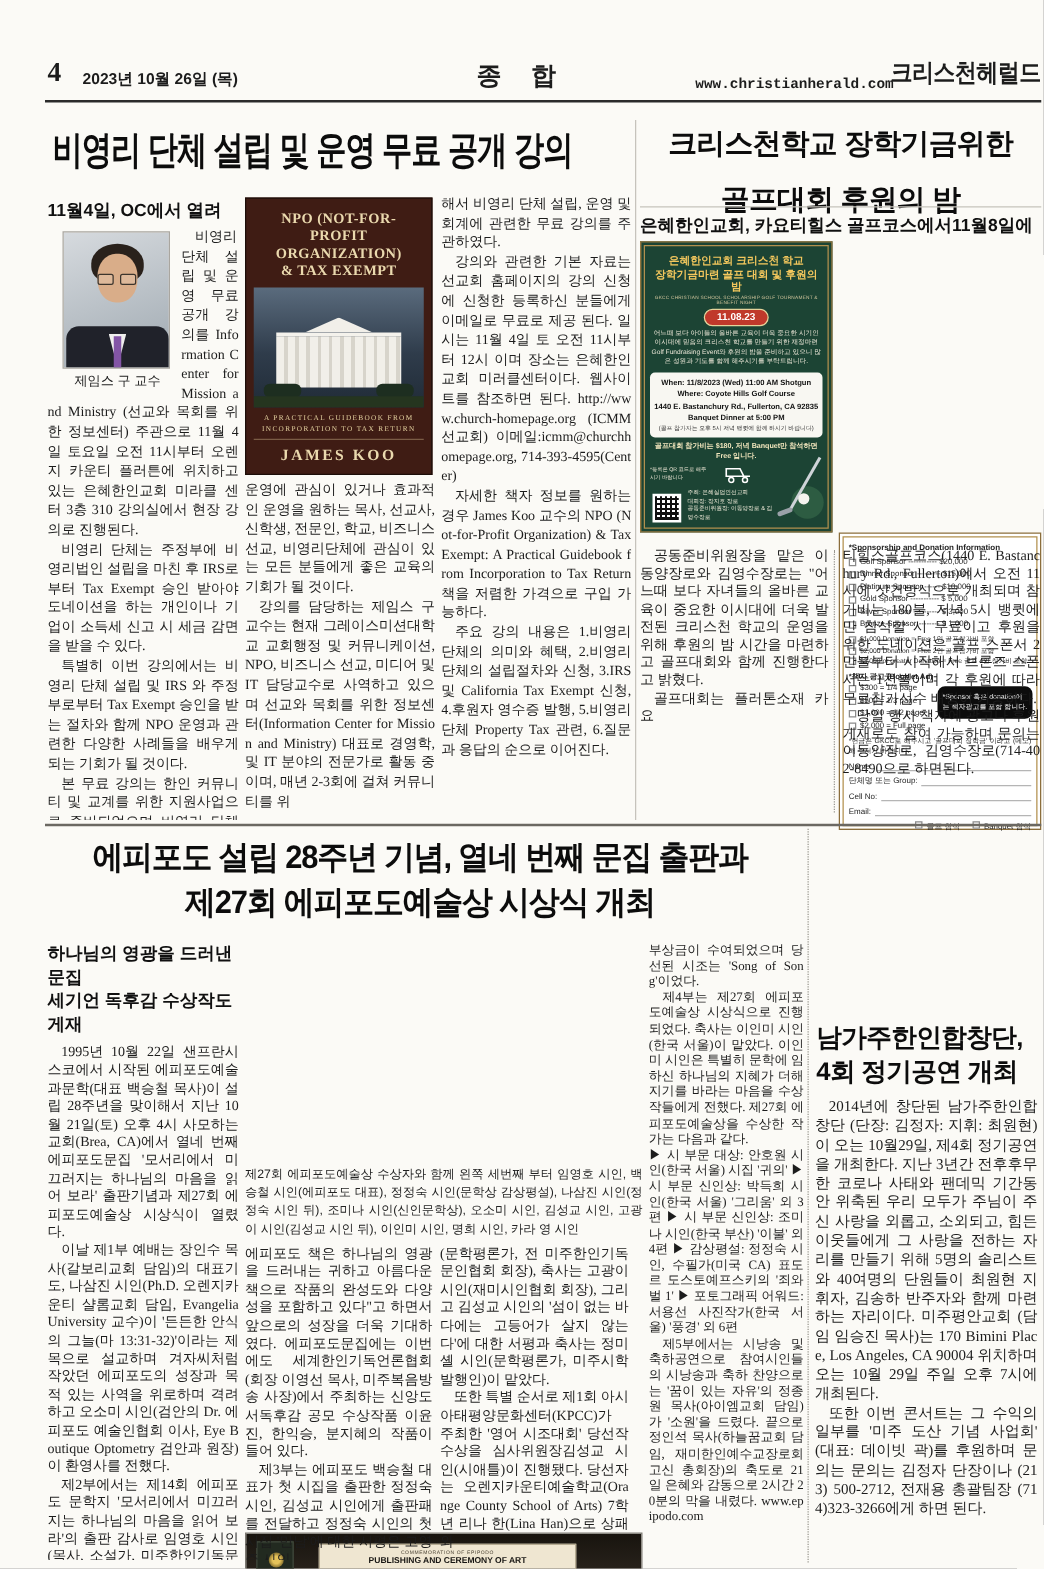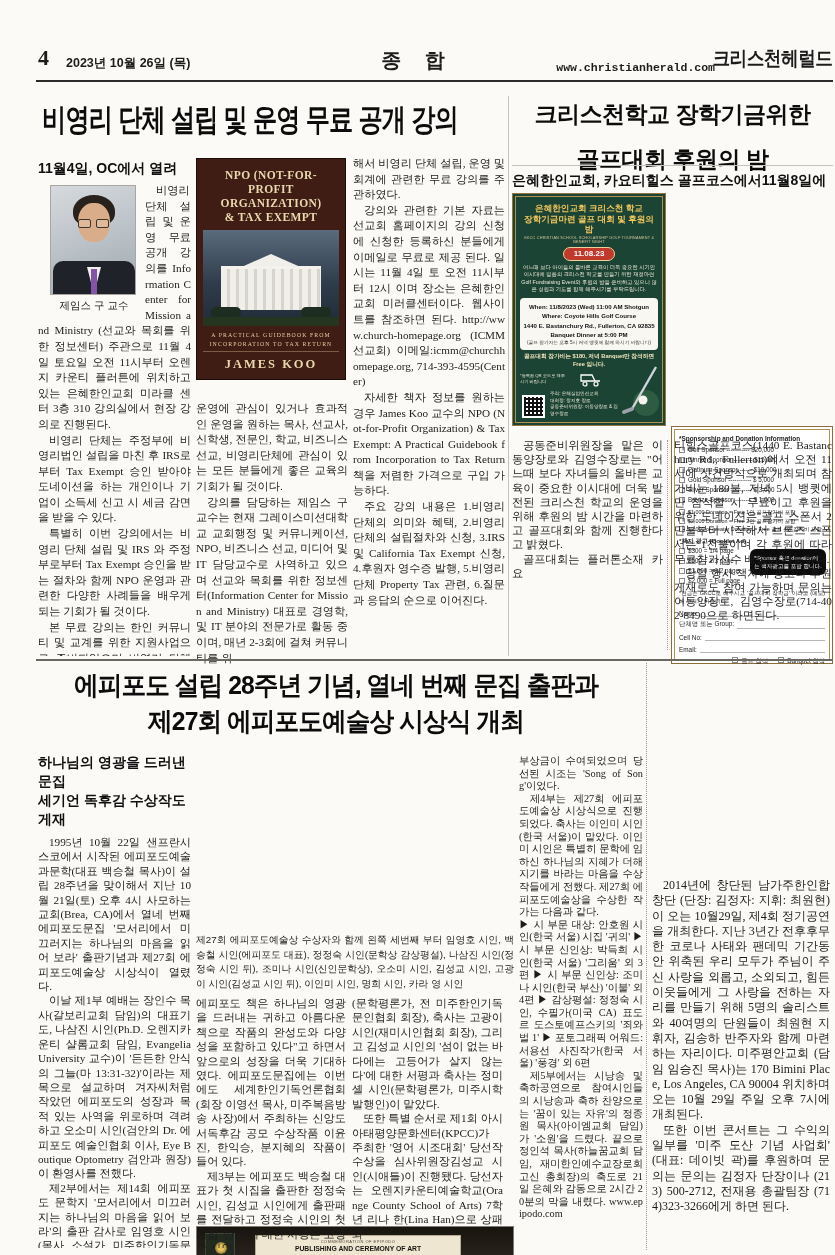--- a/index.html
+++ b/index.html
@@ -133,21 +133,21 @@
         <div class="ped"></div>
           <div class="wh"></div>
         <div class="bush" style="left:6%;width:22%"></div>
         <div class="bush" style="right:6%;width:22%"></div>
         <div class="lawn"></div>
       </div>
       <div class="tag">A PRACTICAL GUIDEBOOK FROM</div>
       <div class="tag">INCORPORATION TO TAX RETURN</div>
       <div class="author">JAMES KOO</div>
     </div>
-    <div class="npo-body" style="margin-top:21px">
+    <div class="npo-body" style="margin-top:5px">
       <p class="bp">운영에 관심이 있거나 효과적인 운영을 원하는 목사, 선교사, 신학생, 전문인, 학교, 비즈니스 선교, 비영리단체에 관심이 있는 모든 분들에게 좋은 교육의 기회가 될 것이다.</p>
       <p class="bp ind">강의를 담당하는 제임스 구 교수는 현재 그레이스미션대학교 교회행정 및 커뮤니케이션, NPO, 비즈니스 선교, 미디어 및 IT 담당교수로 사역하고 있으며 선교와 목회를 위한 정보센터(Information Center for Mission and Ministry) 대표로 경영학, 및 IT 분야의 전문가로 활동 중이며, 매년 2-3회에 걸쳐 커뮤니티를 위</p>
     </div>
   </div>
 
   <div class="abs npo-body" style="left:353px;top:156px;width:152px;height:500px;overflow:hidden">
     <p class="bp">해서 비영리 단체 설립, 운영 및 회계에 관련한 무료 강의를 주관하였다.</p>
     <p class="bp ind">강의와 관련한 기본 자료는 선교회 홈페이지의 강의 신청에 신청한 등록하신 분들에게 이메일로 무료로 제공 된다. 일시는 11월 4일 토 오전 11시부터 12시 이며 장소는 은혜한인교회 미러클센터이다. 웹사이트를 참조하면 된다. http://www.church-homepage.org (ICMM 선교회) 이메일:icmm@churchhomepage.org, 714-393-4595(Center)</p>
     <p class="bp ind">자세한 책자 정보를 원하는 경우 James Koo 교수의 NPO (Not-for-Profit Organization) &amp; Tax Exempt: A Practical Guidebook from Incorporation to Tax Return 책을 저렴한 가격으로 구입 가능하다.</p>
     <p class="bp ind">주요 강의 내용은 1.비영리 단체의 의미와 혜택, 2.비영리 단체의 설립절차와 신청, 3.IRS 및 California Tax Exempt 신청, 4.후원자 영수증 발행, 5.비영리 단체 Property Tax 관련, 6.질문과 응답의 순으로 이어진다.</p>
@@ -330,18 +330,22 @@
   </div>
   <div class="abs epi-c4" style="left:519px;top:755px;width:124px;height:493px;overflow:hidden">
     <p class="bp">부상금이 수여되었으며 당선된 시조는 'Song of Song'이었다.</p>
     <p class="bp ind">제4부는 제27회 에피포도예술상 시상식으로 진행되었다. 축사는 이인미 시인(한국 서울)이 맡았다. 이인미 시인은 특별히 문학에 임하신 하나님의 지혜가 더해지기를 바라는 마음을 수상작들에게 전했다. 제27회 에피포도예술상을 수상한 작가는 다음과 같다.</p>
     <p class="bp">▶ 시 부문 대상: 안호원 시인(한국 서울) 시집 '귀의' ▶ 시 부문 신인상: 박득희 시인(한국 서울) '그리움' 외 3편 ▶ 시 부문 신인상: 조미나 시인(한국 부산) '이불' 외 4편 ▶ 감상평설: 정정숙 시인, 수필가(미국 CA) 표도르 도스토예프스키의 '죄와 벌 1' ▶ 포토그래픽 어워드: 서용선 사진작가(한국 서울) '풍경' 외 6편</p>
     <p class="bp ind">제5부에서는 시낭송 및 축하공연으로 참여시인들의 시낭송과 축하 찬양으로는 '꿈이 있는 자유'의 정종원 목사(아이엠교회 담임)가 '소원'을 드렸다. 끝으로 정인석 목사(하늘꿈교회 담임, 재미한인예수교장로회고신 총회장)의 축도로 21일 은혜와 감동으로 2시간 20분의 막을 내렸다. www.epipodo.com</p>
   </div>
 
   <div class="abs vsep-dotted" style="left:646px;top:663px;height:587px"></div>
 
+  <div class="abs h-cho">
+    <div>남가주한인합창단,</div>
+    <div>4회 정기공연 개최</div>
+  </div>
   <div class="abs cho-body" style="left:652px;top:878px;width:178px;height:372px;overflow:hidden">
     <p class="bp ind">2014년에 창단된 남가주한인합창단 (단장: 김정자: 지휘: 최원현)이 오는 10월29일, 제4회 정기공연을 개최한다. 지난 3년간 전후후무한 코로나 사태와 팬데믹 기간동안 위축된 우리 모두가 주님이 주신 사랑을 외롭고, 소외되고, 힘든 이웃들에게 그 사랑을 전하는 자리를 만들기 위해 5명의 솔리스트와 40여명의 단원들이 최원현 지휘자, 김송하 반주자와 함께 마련하는 자리이다. 미주평안교회 (담임 임승진 목사)는 170 Bimini Place, Los Angeles, CA 90004 위치하며 오는 10월 29일 주일 오후 7시에 개최된다.</p>
     <p class="bp ind">또한 이번 콘서트는 그 수익의 일부를 '미주 도산 기념 사업회' (대표: 데이빗 곽)를 후원하며 문의는 문의는 김정자 단장이나 (213) 500-2712, 전재용 총괄팀장 (714)323-3266에게 하면 된다.</p>
   </div>
 
 </div>
 
 </body></html>

